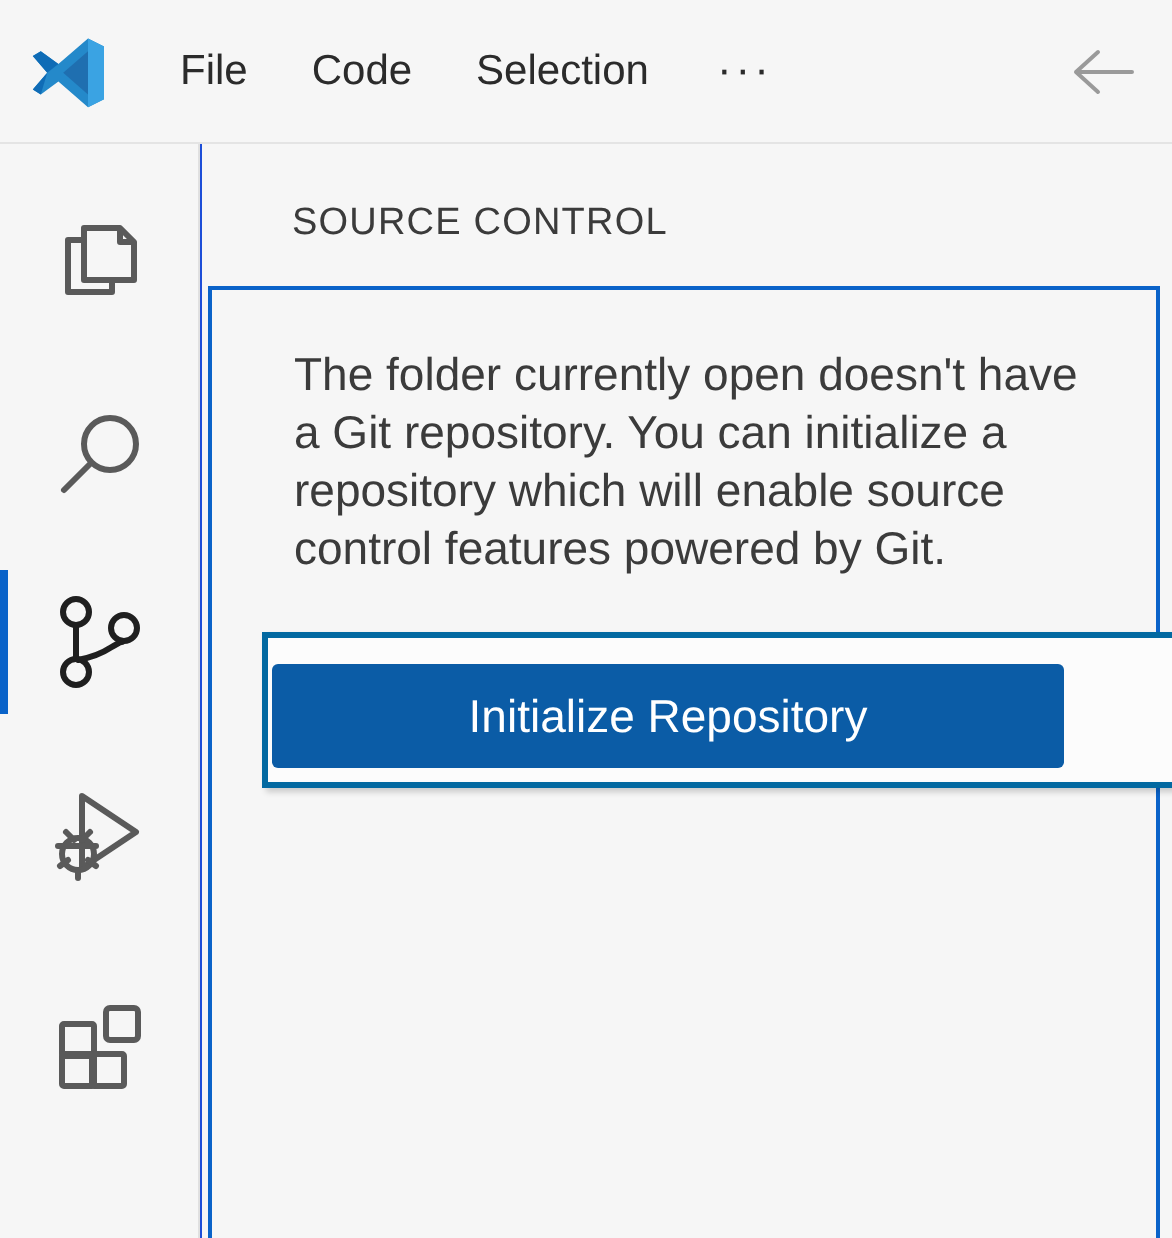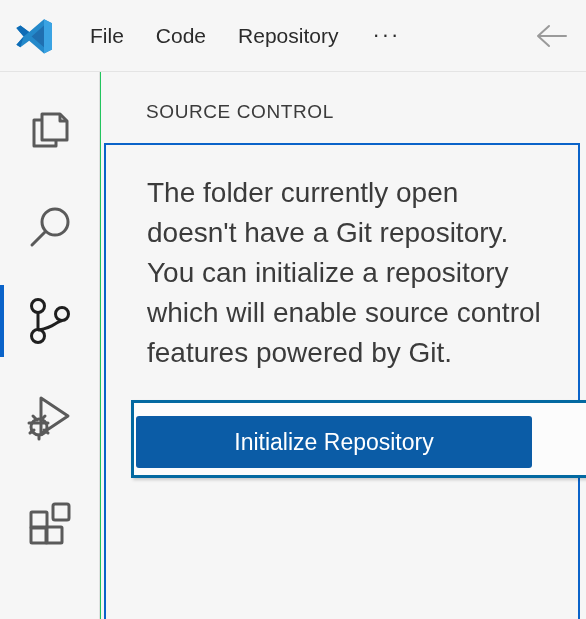--- a/index.html
+++ b/index.html
@@ -12,21 +12,21 @@
     overflow: hidden;
     background: #f6f6f6;
     font-family: "Liberation Sans", sans-serif;
     -webkit-font-smoothing: antialiased;
   }
 
   #app {
     position: relative;
     width: 586px;
     height: 619px;
-    background: #22c55e;
+    background: #1d4ed8;
   }
 
   
   .titlebar {
     position: absolute;
     left: 0; top: 0;
     width: 586px;
     height: 72px;
     background: #f6f6f6;
     border-bottom: 1px solid #e4e4e4;
@@ -129,22 +129,22 @@
     box-sizing: border-box;
     background: #f6f6f6;
   }
   .welcome-body {
     position: absolute;
     left: 41px;
     top: 28px;
     width: 400px;
   }
   .welcome-text {
-    font-size: 28px;
-    line-height: 40px;
+    font-size: 23px;
+    line-height: 29px;
     color: #3b3b3b;
   }
 
   
   .button-wrap {
     position: relative;
     margin: 27px 0 20px 0;
     width: 432px;
     height: 78px;
   }
@@ -195,21 +195,21 @@
       <path d="M75 8 L95 18 L95 84 L75 94 L38 62 L16 78 L6 72 L24 51 L6 30 L16 24 L38 40 Z" fill="#2489ca"></path>
       <path d="M75 24 L75 78 L44 51 Z" fill="#1f6fb0"></path>
       <path d="M75 8 L95 18 L95 84 L75 94 Z" fill="#3aa3e3"></path>
       <path d="M6 30 L16 24 L38 40 L24 51 Z" fill="#0f6cb6"></path>
       <path d="M6 72 L16 78 L24 51 Z" fill="#0f6cb6"></path>
     </svg>
 
     <div class="menu-items">
       <div class="menu-item">File</div>
       <div class="menu-item">Code</div>
-      <div class="menu-item">Repository</div>
+      <div class="menu-item">Selection</div>
       <div class="menu-item overflow">···</div>
     </div>
 
     <svg class="back-arrow" viewBox="0 0 36 28">
       <path d="M4 14 L32 14 M4 14 L15 4 M4 14 L15 24" stroke="#9a9a9a" stroke-width="2" fill="none" stroke-linecap="round" stroke-linejoin="round"></path>
     </svg>
   </div>
 
   <div class="activitybar">
 

